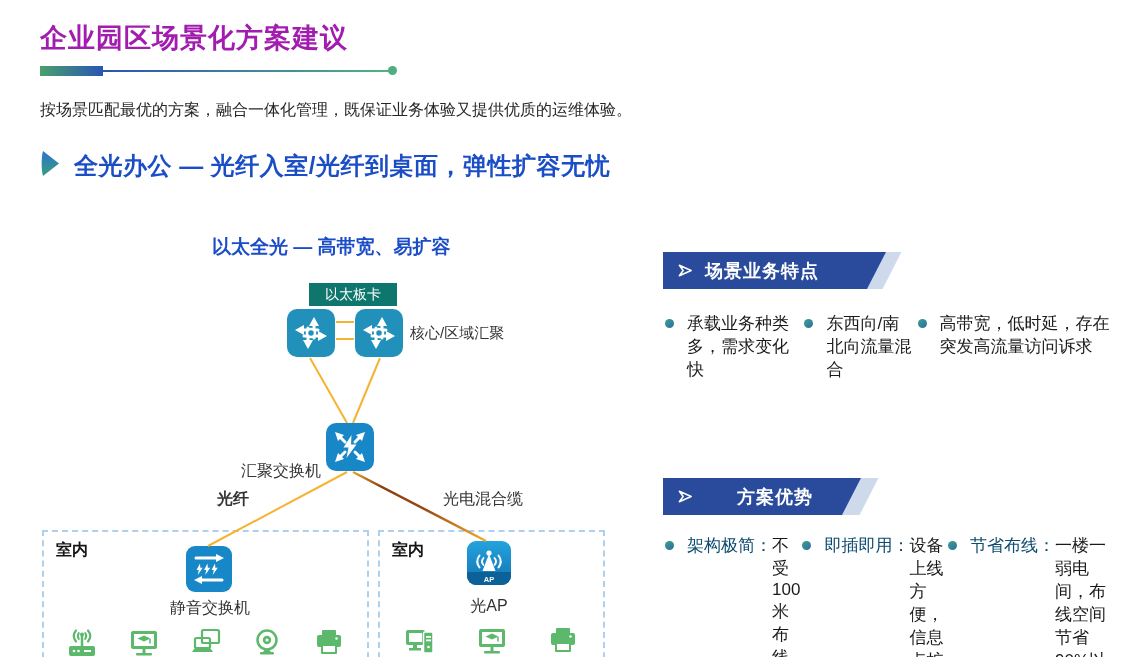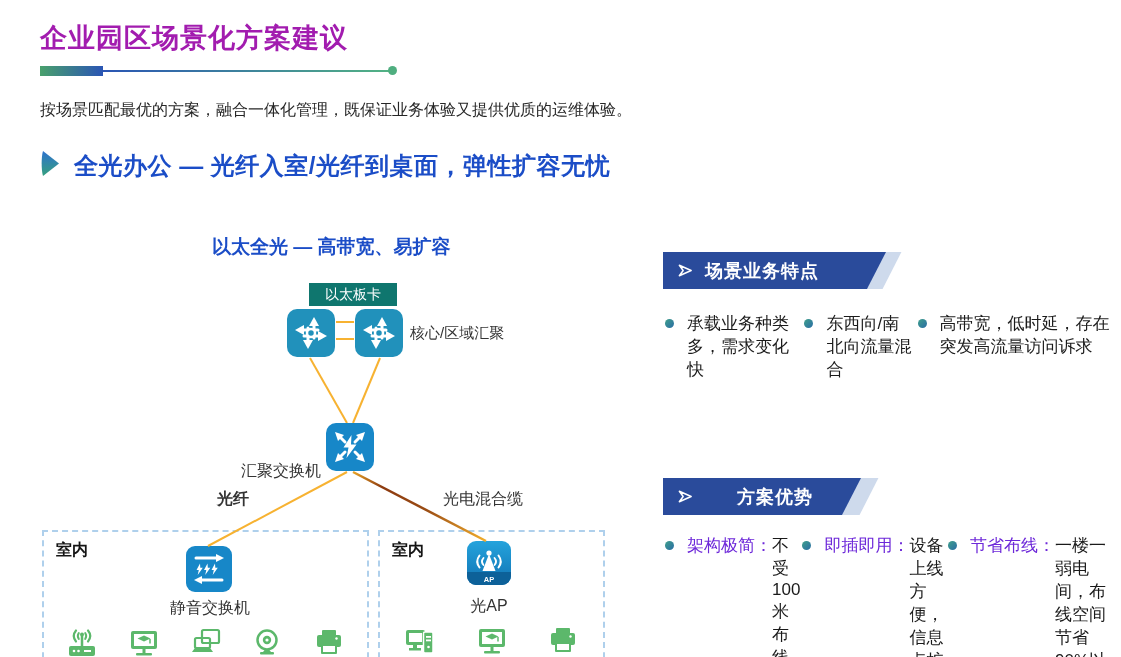--- a/index.html
+++ b/index.html
@@ -59,21 +59,21 @@
   .banner2 .banner-main{width:154px;gap:43px;}
   .banner2 .stripe-mid{left:150px;width:23px;}
   .banner2 .stripe-light{left:173px;width:33px;}
 
   .bullet-list{display:flex;flex-direction:row;}
   .features-list{left:663px;top:312px;width:450px;}
   .advantages-list{left:663px;top:534px;width:450px;}
   .bullet{display:flex;align-items:flex-start;height:24px;margin-bottom:20px;}
   .bullet .dot{width:9px;height:9px;border-radius:50%;margin:7px 13px 0 2px;flex-shrink:0;
                background:linear-gradient(135deg,#3fa08b,#2a6ca5);}
-  .bullet .b-prefix{font-size:17px;color:#6d28d9;white-space:pre;}
+  .bullet .b-prefix{font-size:17px;color:#0c4a6e;white-space:pre;}
   .bullet .b-text{font-size:17px;color:#1a1a1a;}
 </style>
 </head>
 <body>
 
 <div class="page">
 
   <div class="abs page-title">企业园区场景化方案建议</div>
   <div class="abs rule-bar"></div>
   <div class="abs rule-line"></div>

